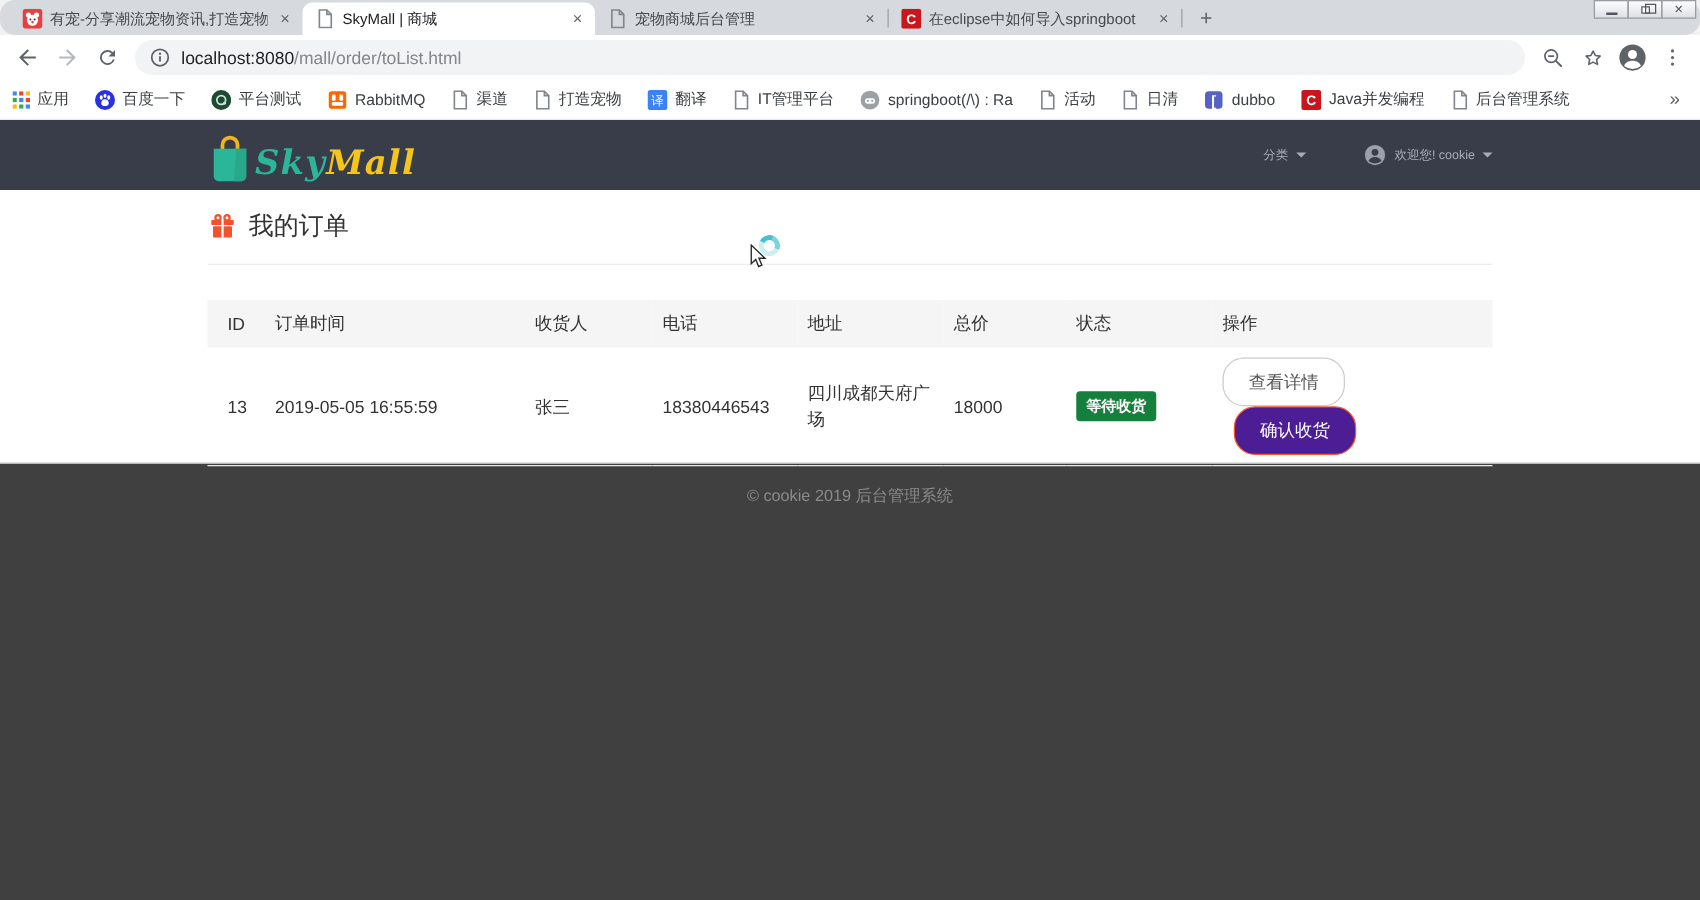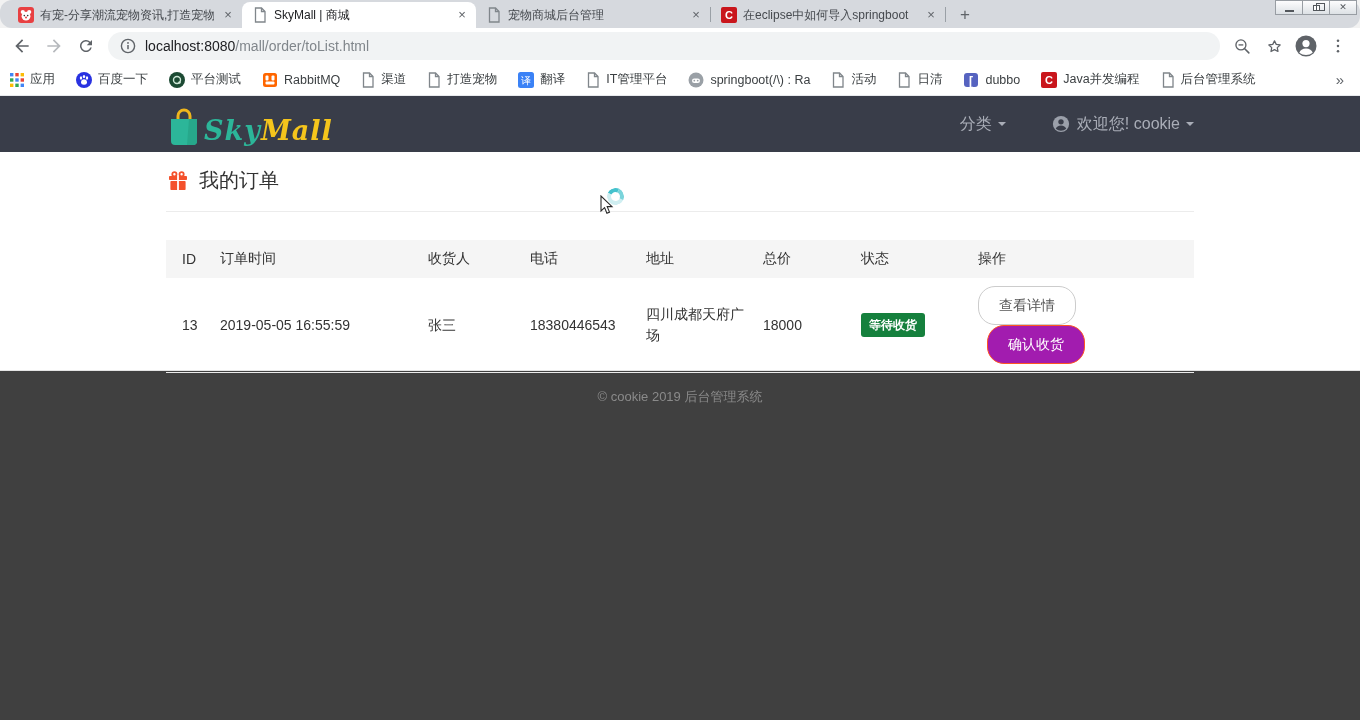--- a/index.html
+++ b/index.html
@@ -37,38 +37,38 @@
   .bm .bmicon { margin-right:6px; display:flex; }
   .bm-overflow { margin-left:auto; color:#5f6368; font-size:15px; cursor:pointer; padding:0 6px; }
 
   
   .site-nav { height:56px; background:#393d49; display:flex; align-items:center; }
   .nav-inner { width:1028px; margin:0 auto; display:flex; align-items:center; }
   .logo { display:flex; align-items:flex-end; cursor:pointer; }
   .logo-text { font-family:"DejaVu Serif","Liberation Serif",serif; font-style:italic; font-weight:bold; font-size:27px; letter-spacing:1px; line-height:1; margin-left:2px; margin-bottom:3px;margin-top:15px; }
   .logo-sky { color:#2cb699; }
   .logo-mall { color:#f5c51c; }
-  .nav-right { margin-left:auto; display:flex; align-items:center; gap:46px; color:#a9adb7; font-size:16px; }
+  .nav-right { margin-left:auto; display:flex; align-items:center; gap:46px; color:#a9adb7; font-size:10px; }
   .nav-item { display:flex; align-items:center; cursor:pointer; }
   .caret { width:0; height:0; border:4px solid transparent; border-top-color:#a9adb7; margin-left:6px; margin-top:4px; }
   .nav-user-icon { margin-right:7px; display:flex; }
 
   .page-body { background:#fff; height:218px; position:relative; padding-top:15px; }
   .container { width:1028px; margin:0 auto; }
   .page-title-row { display:flex; align-items:center; gap:11px; color:#333; font-size:20px; padding-left:2px; }
   .divider { border:none; border-top:1px solid #ececec; margin:17px 0 0; }
 
   .orders-table { width:100%; border-collapse:collapse; font-size:14px; color:#333; margin-top:28px; }
   .orders-table th { background:#f5f5f5; font-weight:normal; text-align:left; padding:10px 8px; }
   .orders-table td { padding:8px; border-bottom:1px solid #ebebeb; vertical-align:middle; line-height:1.5; }
   .orders-table th:first-child, .orders-table td:first-child { padding-left:16px; }
   .badge-status { display:inline-block; background:#15803d; color:#fff; font-size:12px; padding:3px 8px; border-radius:3px; white-space:nowrap;font-weight:bold; }
   .btn { display:inline-block; font-size:14px; border-radius:17px; padding:8px 20px; cursor:pointer; white-space:nowrap; }
   .btn-view { background:#fff; border:1px solid #ccc; color:#555; }
-  .btn-confirm { background:#a21caf; border:1px solid #ff5722; color:#fff; margin-left:9px; }
+  .btn-confirm { background:#4c1d95; border:1px solid #ff5722; color:#fff; margin-left:9px; }
 
   .page-footer { background:#404040; border-top:1px solid #e4e4e4; height:350px; text-align:center; padding-top:17px; color:#8a8a8a; font-size:13px; }
 
   
   .cursor-wrap { position:absolute; left:594px; top:36px; width:50px; height:42px; pointer-events:none; }
   .busy-ring { position:absolute; left:13px; top:0; width:17px; height:17px; border-radius:50%;
     border:4px solid #cfeef1; border-top-color:#45c2cd; border-right-color:#7ad4db; transform:rotate(-20deg); }
 </style>
 </head>
 <body>

